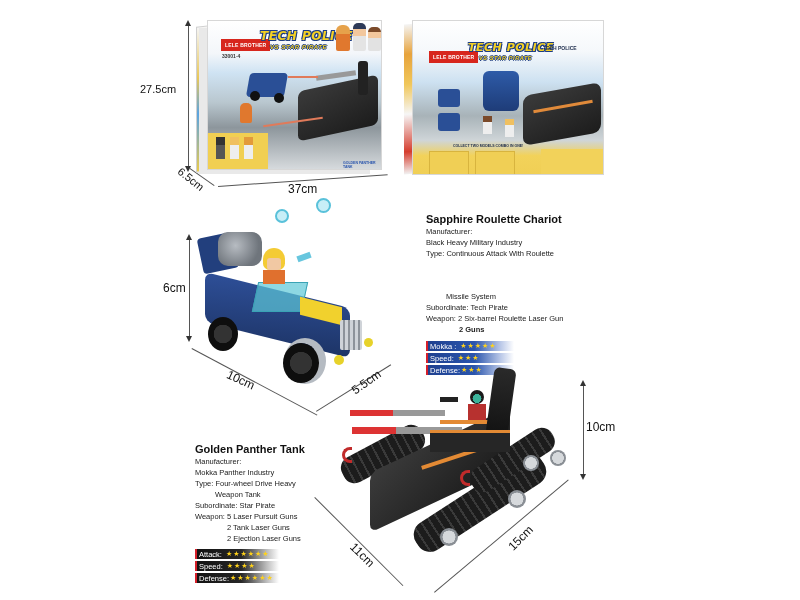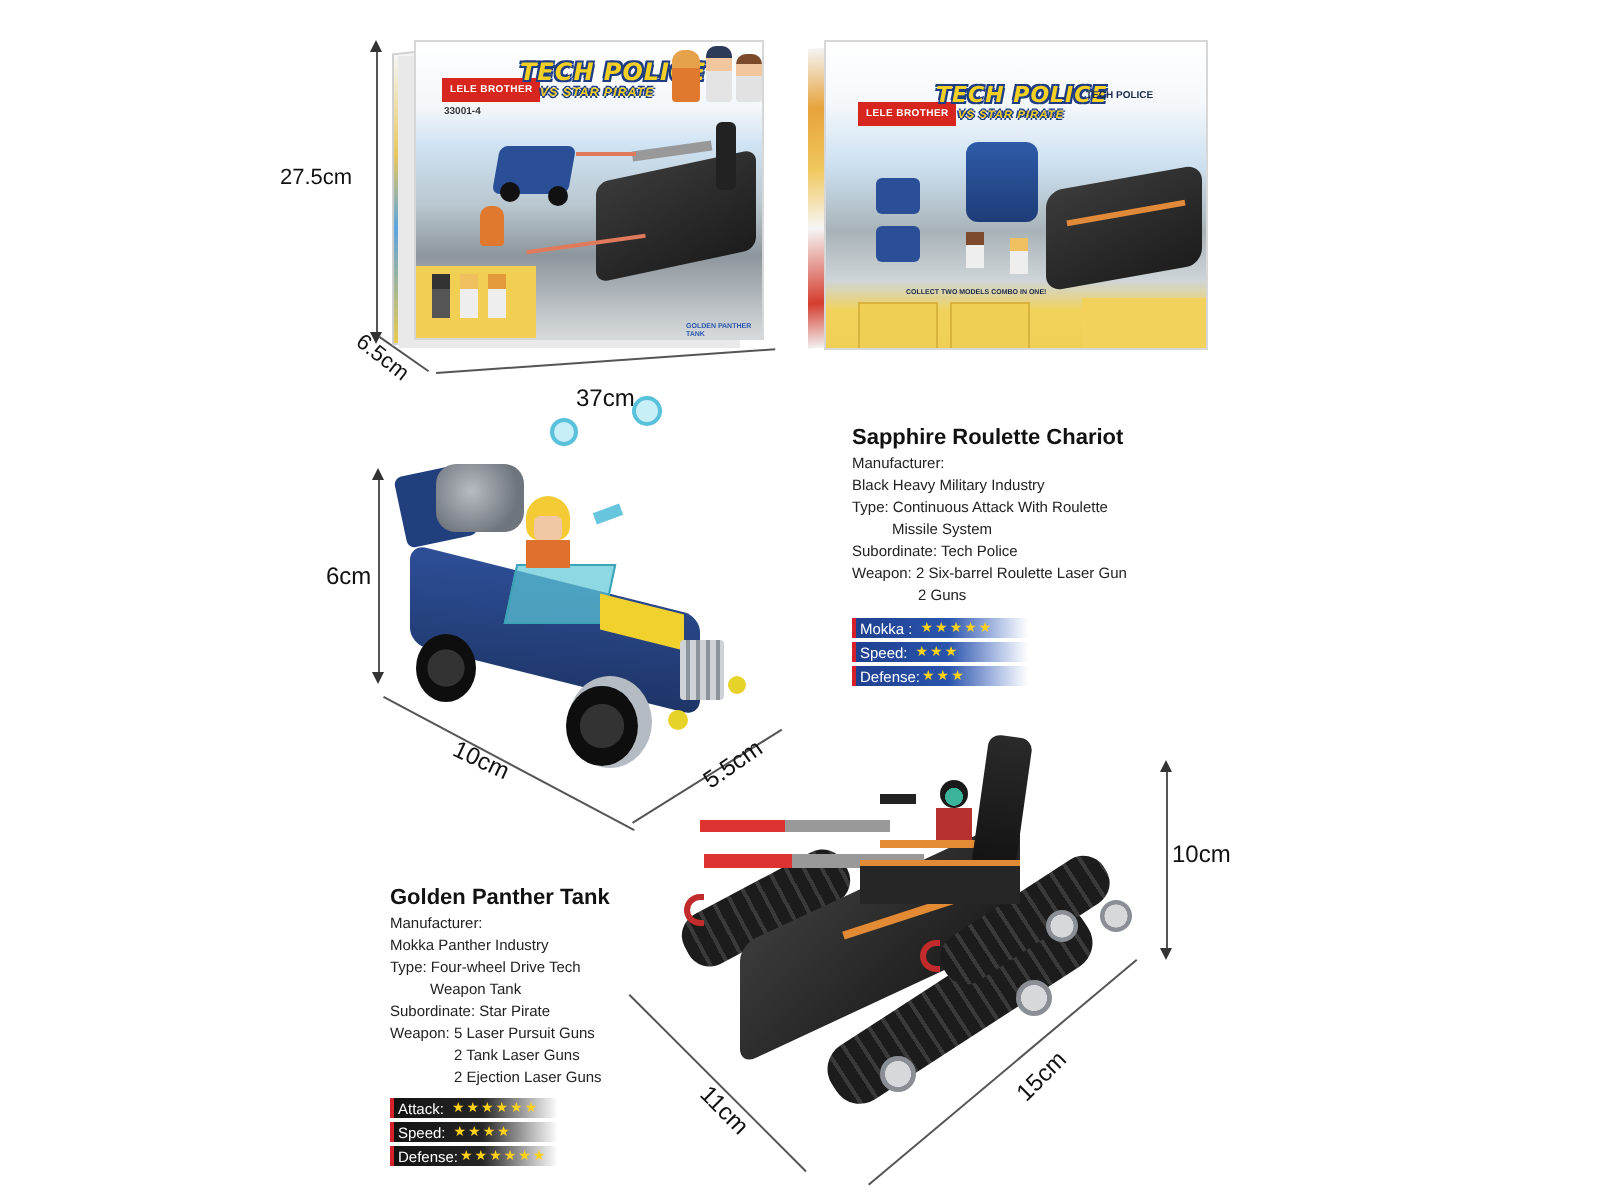--- a/index.html
+++ b/index.html
@@ -52,21 +52,21 @@
     position: absolute; font-weight: bold; font-style: italic; color: #f4d024;
     font-size: 6px; letter-spacing: 0.6px;
     text-shadow: -1px 0 0 #1e3d82, 1px 0 0 #1e3d82, 0 1px 0 #1e3d82, 0 -1px 0 #1e3d82;
   }
   .small-label { position: absolute; font-size: 5px; color: #234; font-weight: bold; }
 
   
   .spec { position: absolute; font-family: "Liberation Sans", sans-serif; }
   .spec .title { font-size: 11px; font-weight: bold; color: #111; margin-bottom: 1px; }
   .spec .row { font-size: 7.5px; color: #222; line-height: 11px; white-space: nowrap; }
-  .spec .indent1 { padding-left: 19px; }
+  .spec .indent1 { padding-left: 19px; margin-top: 32px; }
   .spec .indent2 { padding-left: 32px; }
   .stats { margin-top: 6px; }
   .stat {
     position: relative; height: 10px; width: 88px; margin-bottom: 2px;
     display: flex; align-items: center; padding-left: 4px;
     font-size: 7.5px; color: #fff; white-space: nowrap;
   }
   .stat::before {
     content: ""; position: absolute; left: 0; top: 0; bottom: 0; width: 2px; background: #d6202a;
   }
@@ -82,21 +82,21 @@
 
   <div class="vline" style="left:188px; top:22px; height:148px;"></div>
   <div class="arrow-up" style="left:185px; top:20px;"></div>
   <div class="arrow-down" style="left:185px; top:166px;"></div>
   <div class="dim" style="left:140px; top:83px; font-size:11px;">27.5cm</div>
 
   <div class="line" style="left:190px; top:168px; width:30px; transform:rotate(35deg);"></div>
   <div class="dim" style="left:176px; top:173px; font-size:11px; transform:rotate(38deg);">6.5cm</div>
 
   <div class="line" style="left:218px; top:186px; width:170px; transform:rotate(-4deg);"></div>
-  <div class="dim" style="left:288px; top:192px; font-size:12px;">37cm</div>
+  <div class="dim" style="left:288px; top:182px; font-size:12px;">37cm</div>
 
   <div class="box-side-front"></div>
   <div class="box-front">
     <div class="brand-badge" style="left:13px; top:18px;">LELE BROTHER</div>
     <div class="small-label" style="left:14px; top:32px; color:#333;">33001-4</div>
     <div class="logo-title" style="left:52px; top:8px;">TECH POLICE</div>
     <div class="logo-sub" style="left:62px; top:23px;">VS STAR PIRATE</div>
 
     <div style="position:absolute; left:128px; top:4px; width:14px; height:26px; background:linear-gradient(#e6a24b 0 35%, #e0782e 35% 100%); border-radius:6px 6px 2px 2px;"></div>
     <div style="position:absolute; left:145px; top:2px; width:13px; height:28px; background:linear-gradient(#2d3a58 0 22%, #f2c79d 22% 45%, #e4e4e4 45% 100%); border-radius:5px 5px 2px 2px;"></div>
@@ -181,23 +181,23 @@
   <div style="position:absolute; left:208px; top:317px; width:30px; height:34px; background:radial-gradient(circle,#333 0 40%,#0e0e0e 42%); border-radius:50%;"></div>
   <div style="position:absolute; left:283px; top:343px; width:36px; height:40px; background:radial-gradient(circle,#333 0 40%,#0e0e0e 42%); border-radius:50%; box-shadow:4px -2px 0 3px #b5bbc2;"></div>
 </div>
 
 <div class="spec" style="left:426px; top:213px;">
   <div class="title">Sapphire Roulette Chariot</div>
   <div class="row">Manufacturer:</div>
   <div class="row">Black Heavy Military Industry</div>
   <div class="row">Type: Continuous Attack With Roulette</div>
   <div class="row indent1" style="padding-left:20px;">Missile System</div>
-  <div class="row">Subordinate: Tech Police</div>
+  <div class="row">Subordinate: Tech Pirate</div>
   <div class="row">Weapon: 2 Six-barrel Roulette Laser Gun</div>
-  <div class="row indent2" style="padding-left:33px;">2 Guns</div>
+  <div class="row indent2" style="padding-left:33px;font-weight:bold;">2 Guns</div>
   <div class="stats">
     <div class="stat blue">
       <span class="lbl">Mokka :</span>
       <span class="stars">★★★★★</span>
     </div>
     <div class="stat blue">
       <span class="lbl">Speed:</span>
       <span class="stars">★★★</span>
     </div>
     <div class="stat blue">
@@ -243,21 +243,21 @@
   <div style="position:absolute; left:440px; top:397px; width:18px; height:5px; background:#222;"></div>
 
   <div style="position:absolute; left:342px; top:447px; width:10px; height:16px; border:3px solid #c12b2b; border-right:none; border-radius:8px 0 0 8px;"></div>
   <div style="position:absolute; left:460px; top:470px; width:10px; height:16px; border:3px solid #c12b2b; border-right:none; border-radius:8px 0 0 8px;"></div>
 </div>
 
 <div class="spec" style="left:195px; top:443px;">
   <div class="title">Golden Panther Tank</div>
   <div class="row">Manufacturer:</div>
   <div class="row">Mokka Panther Industry</div>
-  <div class="row">Type: Four-wheel Drive Tech</div>
+  <div class="row">Type: Four-wheel Drive Heavy</div>
   <div class="row" style="padding-left:20px;">Weapon Tank</div>
   <div class="row">Subordinate: Star Pirate</div>
   <div class="row">Weapon: 5 Laser Pursuit Guns</div>
   <div class="row" style="padding-left:32px;">2 Tank Laser Guns</div>
   <div class="row" style="padding-left:32px;">2 Ejection Laser Guns</div>
   <div class="stats" style="margin-top:5px;">
     <div class="stat dark" style="width:84px;">
       <span class="lbl">Attack:</span>
       <span class="stars">★★★★★★</span>
     </div>

